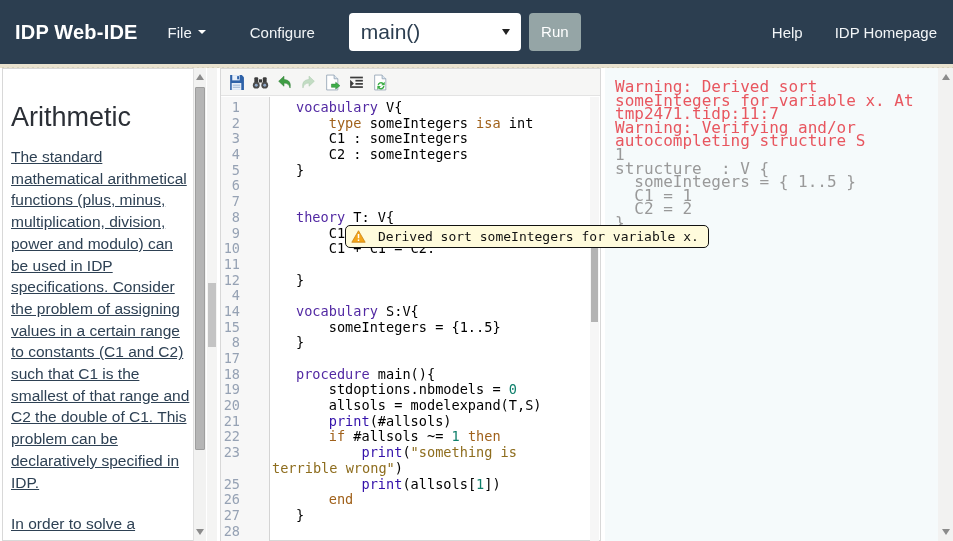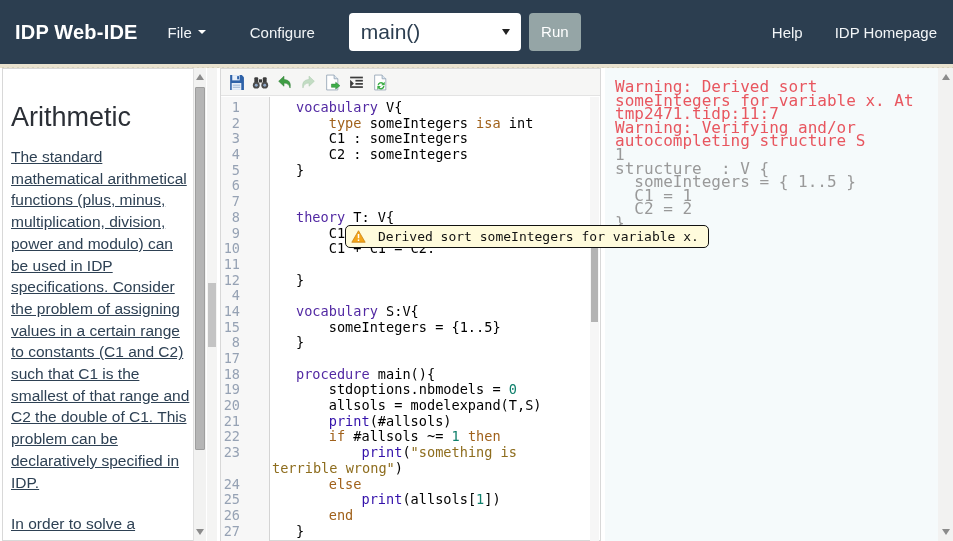--- a/index.html
+++ b/index.html
@@ -223,21 +223,20 @@
         <div class="crow"><span class="ln">15</span><span class="cd"><span class="tk-p">    someIntegers = {1..5}</span></span></div>
         <div class="crow"><span class="ln">8</span><span class="cd"><span class="tk-p">}</span></span></div>
         <div class="crow"><span class="ln">17</span><span class="cd"></span></div>
         <div class="crow"><span class="ln">18</span><span class="cd"><span class="tk-k">procedure</span><span class="tk-p"> main(){</span></span></div>
         <div class="crow"><span class="ln">19</span><span class="cd"><span class="tk-p">    stdoptions.nbmodels = </span><span class="tk-n2">0</span></span></div>
         <div class="crow"><span class="ln">20</span><span class="cd"><span class="tk-p">    allsols = modelexpand(T,S)</span></span></div>
         <div class="crow"><span class="ln">21</span><span class="cd"><span class="tk-p">    </span><span class="tk-b">print</span><span class="tk-p">(#allsols)</span></span></div>
         <div class="crow"><span class="ln">22</span><span class="cd"><span class="tk-p">    </span><span class="tk-q">if</span><span class="tk-p"> #allsols ~= </span><span class="tk-n2">1</span><span class="tk-p"> </span><span class="tk-q">then</span></span></div>
         <div class="crow"><span class="ln">23</span><span class="cd"><span class="tk-p">        </span><span class="tk-b">print</span><span class="tk-p">(</span><span class="tk-s">"something is </span></span></div>
         <div class="crow wrap"><span class="ln"></span><span class="cd"><span class="tk-s">terrible wrong"</span><span class="tk-p">)</span></span></div>
-        <div class="crow"><span class="ln">24</span><span class="cd"><span class="tk-p">    </span><span class="tk-q">else</span></span></div>
         <div class="crow"><span class="ln">25</span><span class="cd"><span class="tk-p">        </span><span class="tk-b">print</span><span class="tk-p">(allsols[</span><span class="tk-n2">1</span><span class="tk-p">])</span></span></div>
         <div class="crow"><span class="ln">26</span><span class="cd"><span class="tk-p">    </span><span class="tk-q">end</span></span></div>
         <div class="crow"><span class="ln">27</span><span class="cd"><span class="tk-p">}</span></span></div>
         <div class="crow"><span class="ln">28</span><span class="cd"></span></div>
       </div>
     <div class="cm-scroll">
       <span class="thumb"></span>
     </div>
   </div>
 </div>

